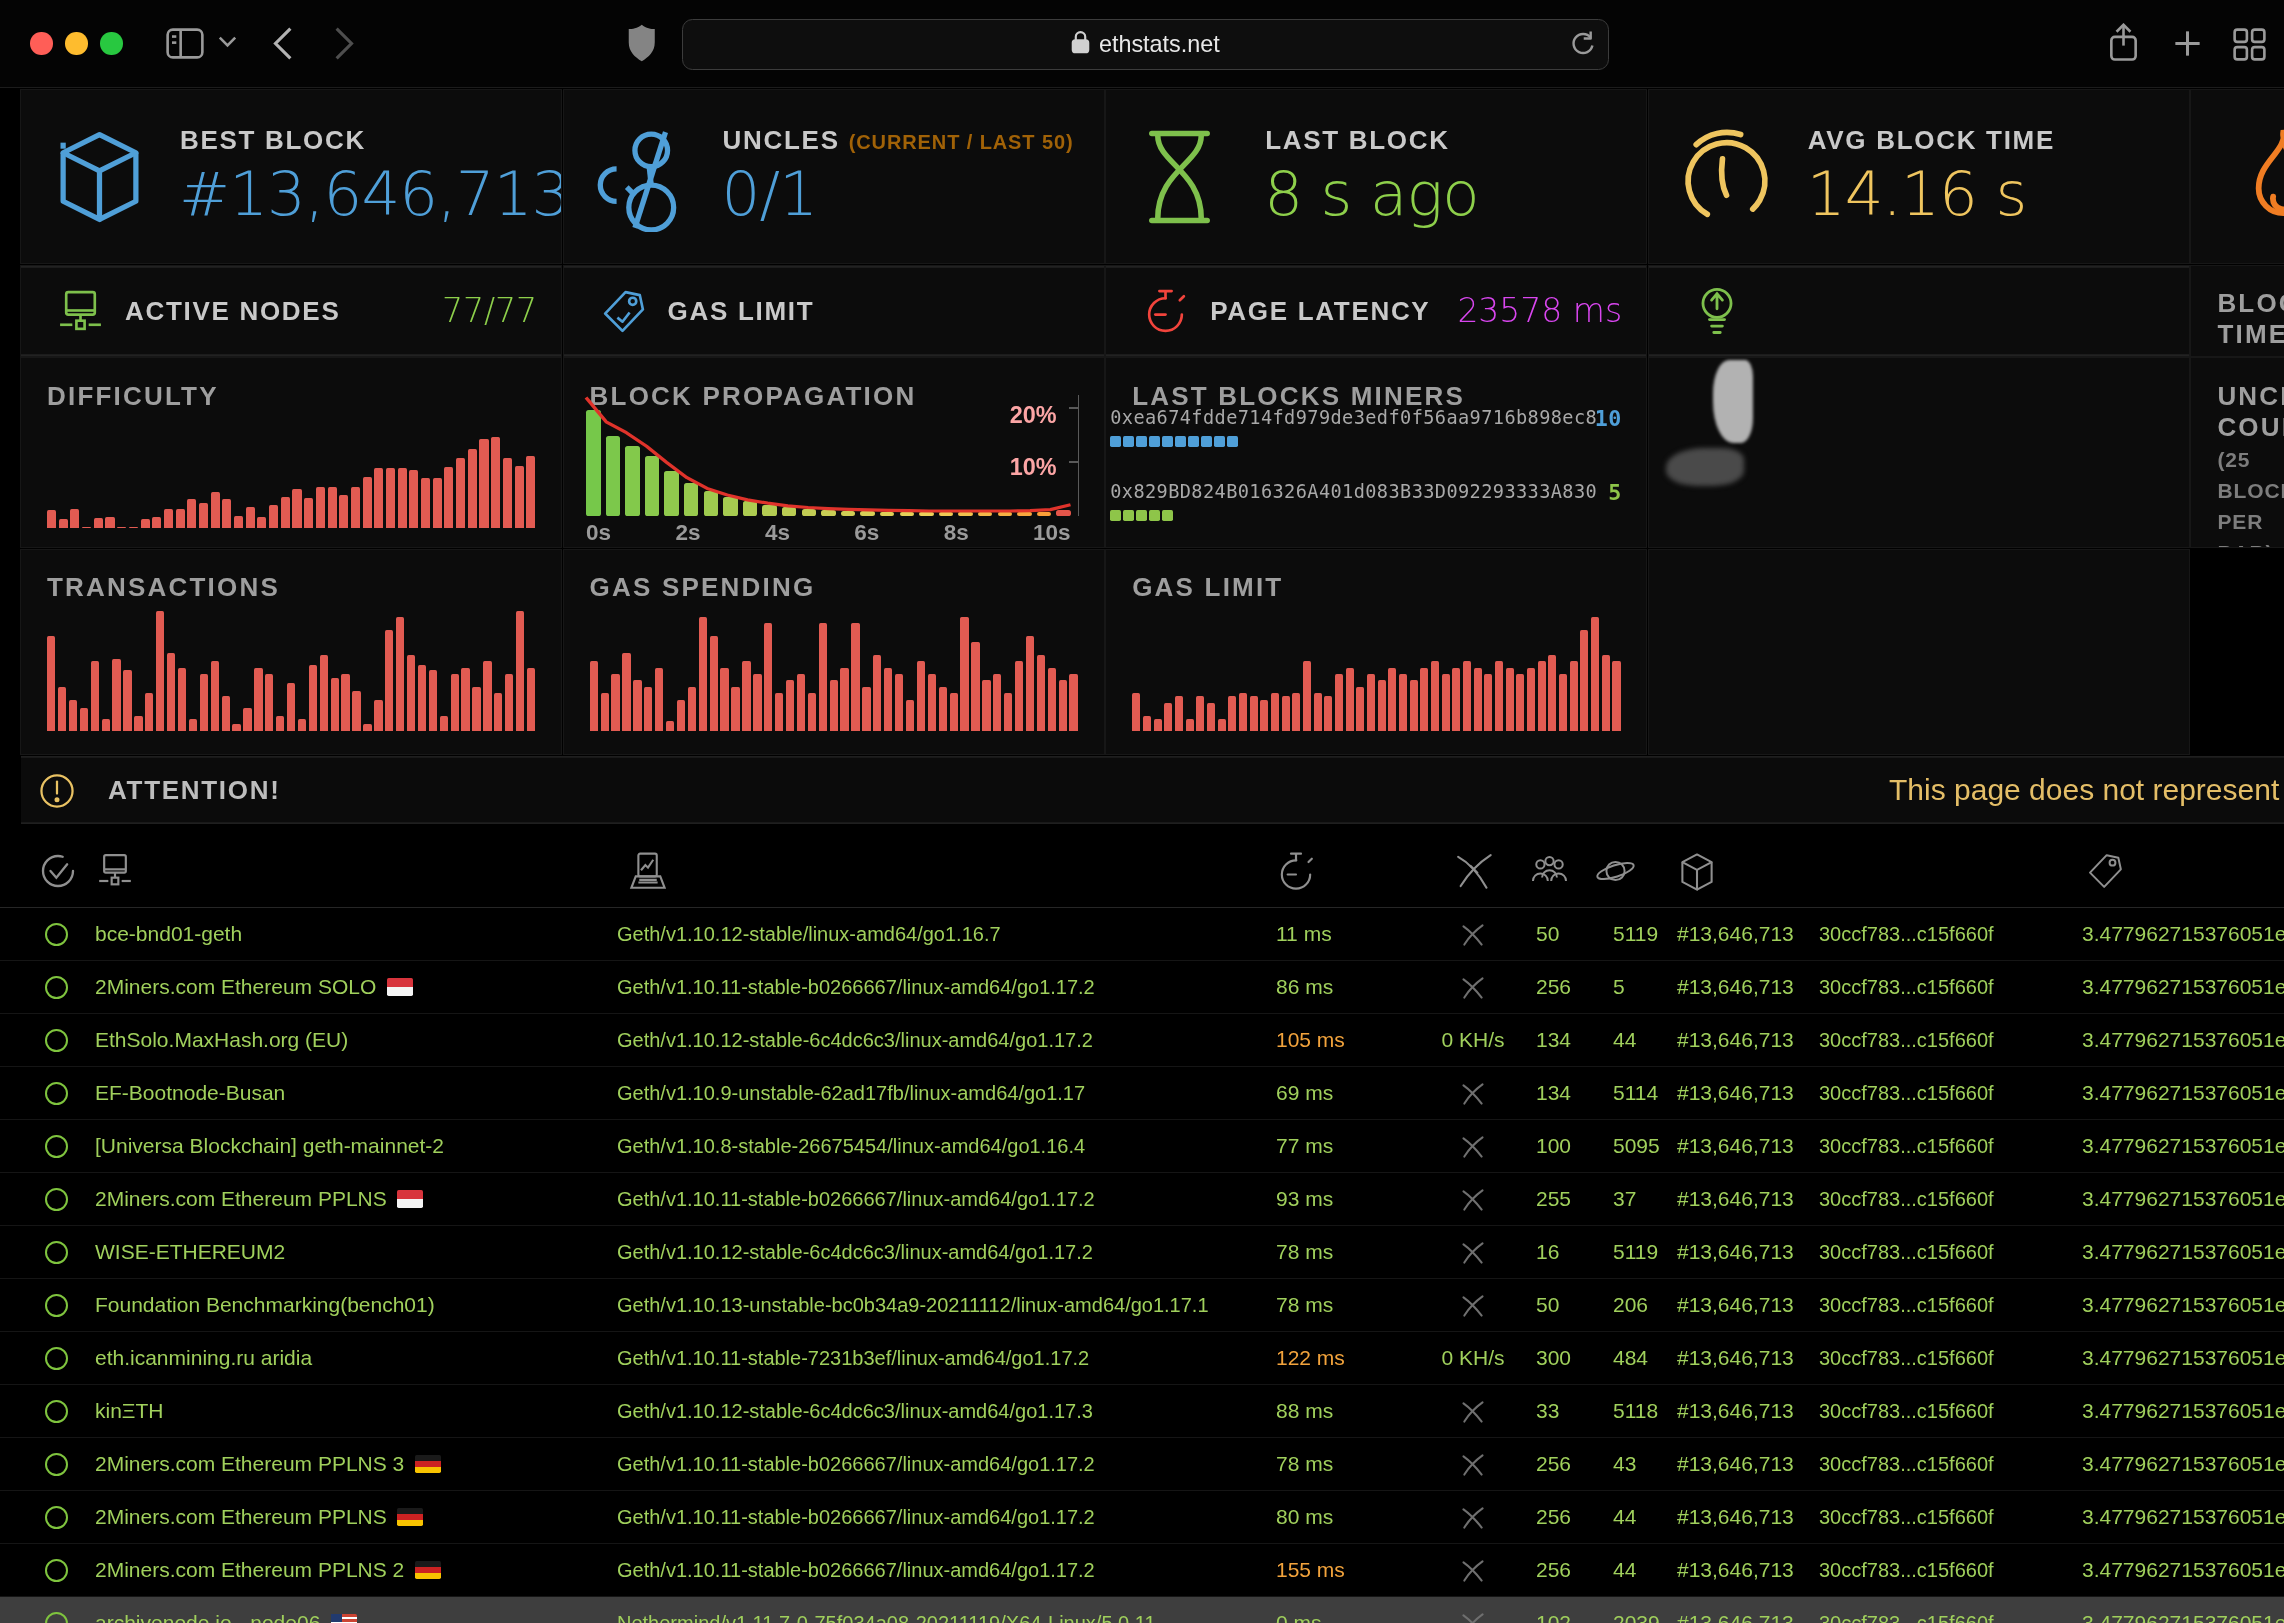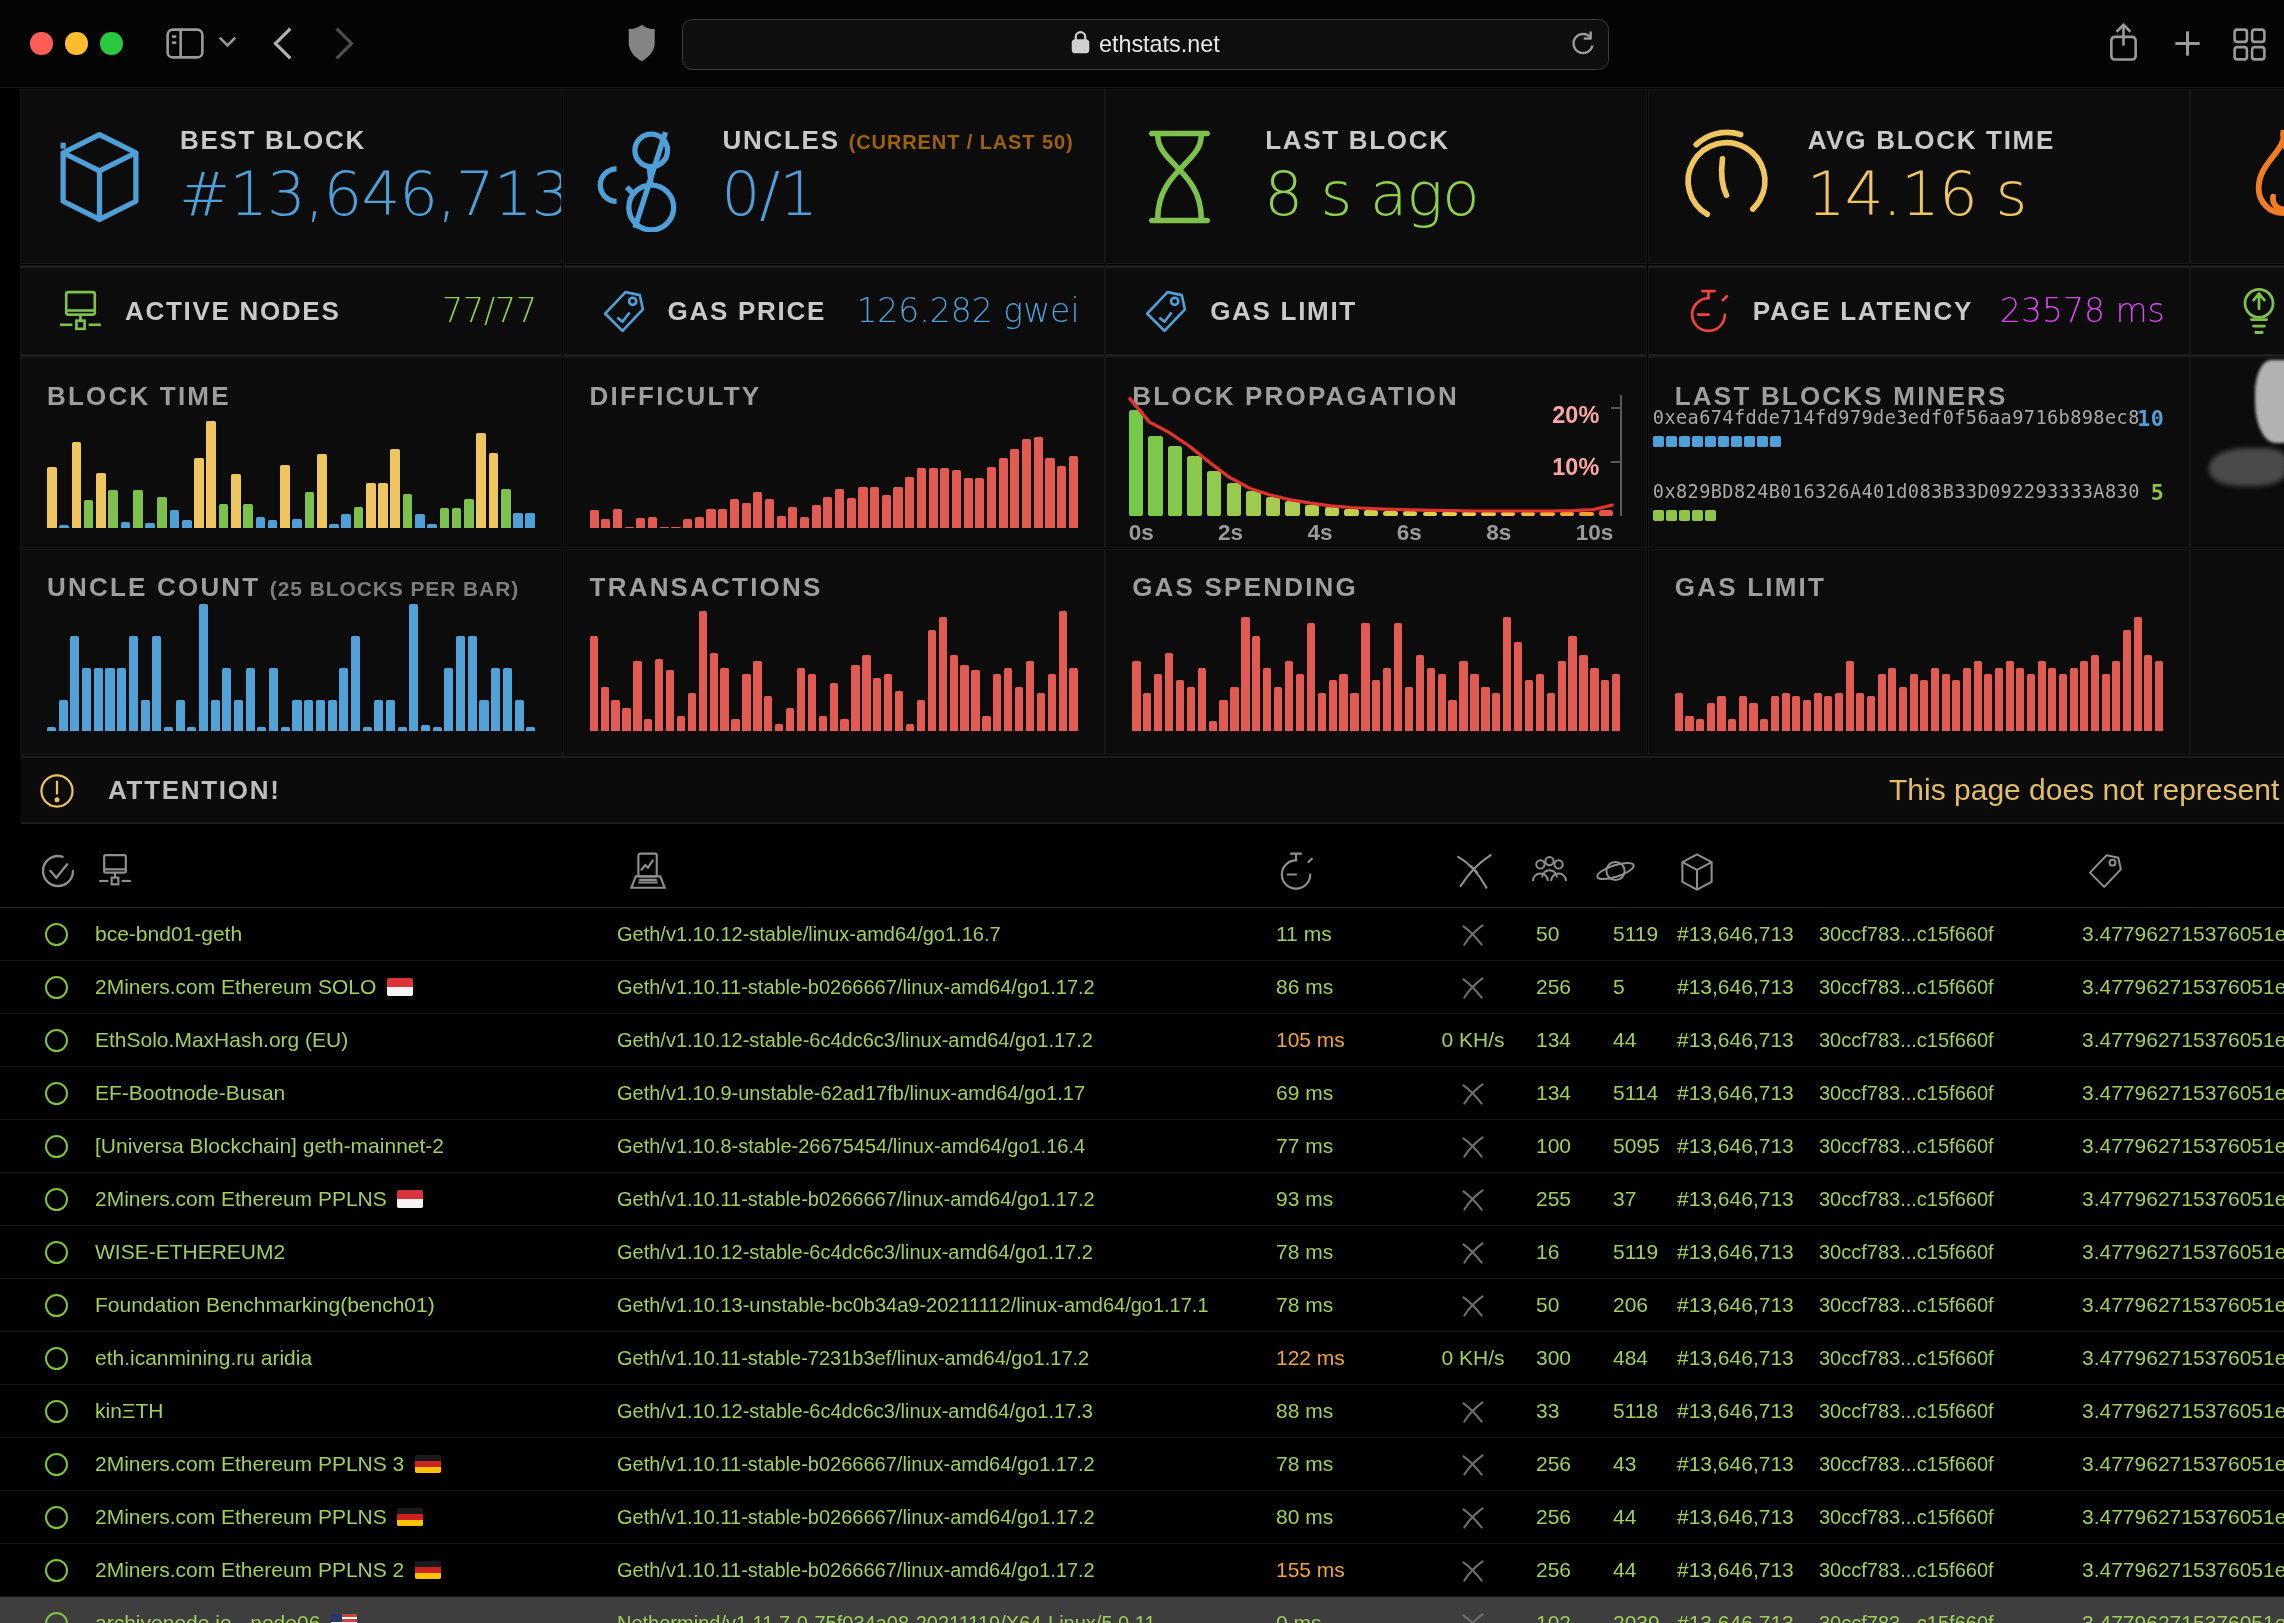--- a/index.html
+++ b/index.html
@@ -246,31 +246,20 @@
           <line x1="24" y1="27" x2="24" y2="33"></line>
           <rect x="20" y="33" width="8" height="8"></rect>
           <line x1="4" y1="37" x2="16" y2="37"></line>
           <line x1="32" y1="37" x2="44" y2="37"></line>
         </svg>
     </span>
     <div class="lab">ACTIVE NODES</div>
     <div class="val green">77/77</div>
   </div>
 
-  <div class="panel r2">
-    <span class="sicon">
-      <svg width="49" height="49" viewBox="0 0 48 48" fill="none" stroke="#4f9fd8" stroke-width="2.6" stroke-linejoin="round">
-          <path d="M6 26 L26 5 L40 8 L43 22 L23 43 Z"></path>
-          <circle cx="33" cy="14" r="3.5"></circle>
-          <path d="M18 30 l5 4 l7 -9"></path>
-        </svg>
-    </span>
-    <div class="lab">GAS PRICE</div>
-    <div class="val blue">126.282 gwei</div>
-  </div>
 
   <div class="panel r2">
     <span class="sicon">
       <svg width="49" height="49" viewBox="0 0 48 48" fill="none" stroke="#4f9fd8" stroke-width="2.6" stroke-linejoin="round">
           <path d="M6 26 L26 5 L40 8 L43 22 L23 43 Z"></path>
           <circle cx="33" cy="14" r="3.5"></circle>
           <path d="M18 30 l5 4 l7 -9"></path>
         </svg>
     </span>
     <div class="lab">GAS LIMIT</div>

